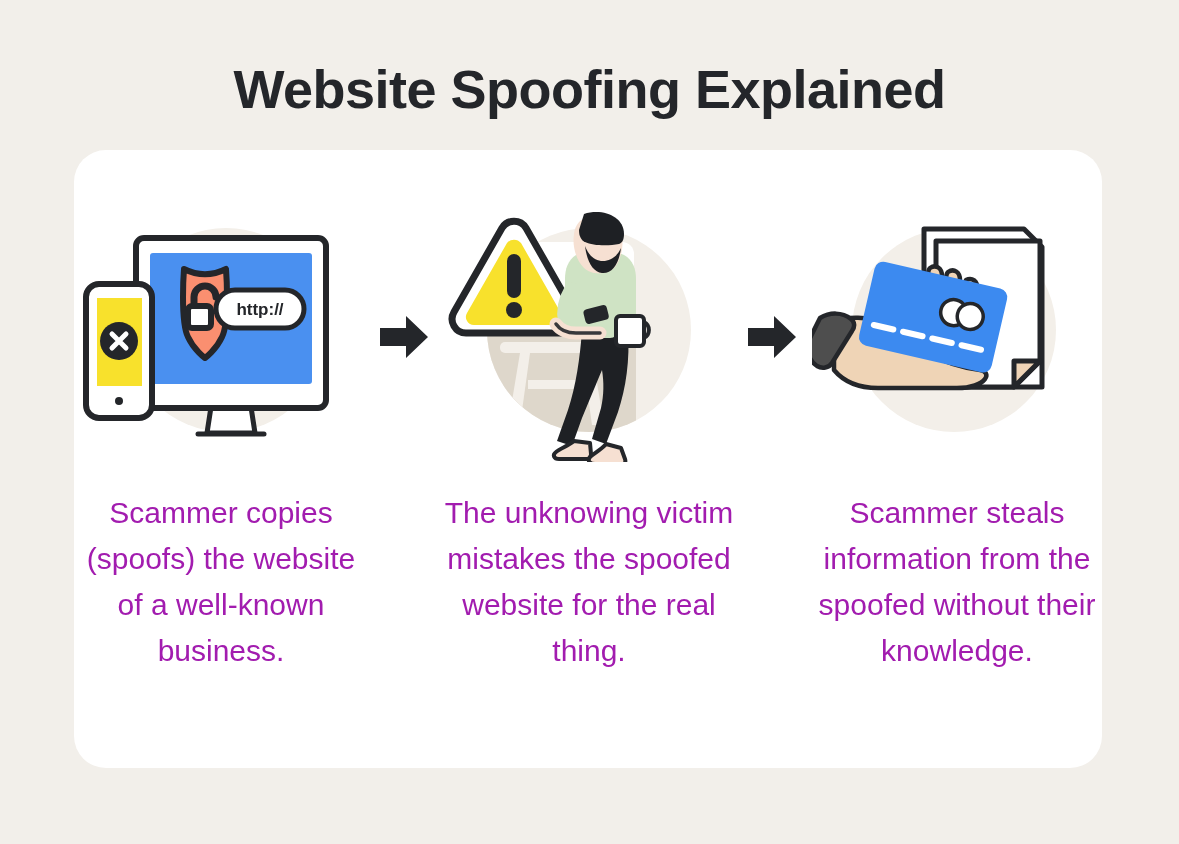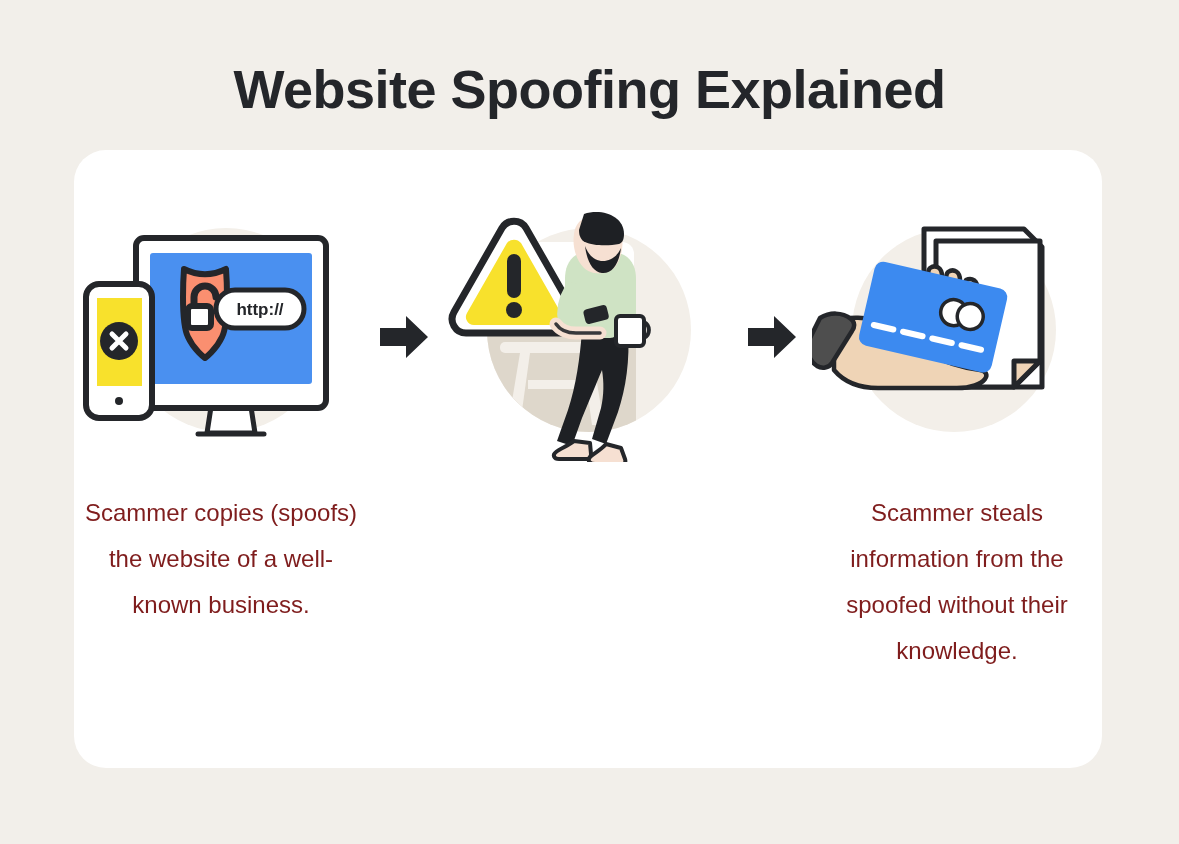--- a/index.html
+++ b/index.html
@@ -60,23 +60,23 @@
   .art {
     position: relative;
     width: 290px;
     height: 250px;
   }
   .art svg { display: block; }
   .caption {
     margin-top: 28px;
     width: 290px;
     text-align: center;
-    font-size: 24px;
+    font-size: 30px;
     line-height: 46px;
-    color: #7f1d1d;
+    color: #a21caf;
     font-weight: 400;
     font-family: "Liberation Sans", sans-serif;
   }
   .arrow {
     width: 76px;
     height: 250px;
     display: flex;
     align-items: center;
     justify-content: center;
     flex: none;
@@ -183,20 +183,21 @@
                 <rect x="172" y="104" width="28" height="30" rx="4" fill="#FFFFFF" stroke="#24262A" stroke-width="4"></rect>
                 <path d="M200 110 a9 9 0 0 1 0 16" fill="none" stroke="#24262A" stroke-width="4"></path>
               </g>
 
               <path d="M142 5 c16 -5 34 2 36 18 c2 14 -2 28 -9 34 c-7 6 -22 6 -29 -1 c-8 -8 -12 -22 -10 -34 c1 -9 6 -14 12 -17 z" fill="#F6E0D2"></path>
               <path d="M140 2 c18 -6 40 2 40 20 c0 6 -2 9 -5 10 c-10 2 -26 2 -34 -2 c-4 -2 -6 -6 -6 -12 z" fill="#1E2024"></path>
               <path d="M141 34 c2 16 8 26 17 27 c10 1 17 -9 19 -25 c-4 9 -11 13 -18 13 c-8 0 -14 -5 -18 -15 z" fill="#1E2024"></path>
             </g>
           </svg>
         </div>
+        <div class="caption">The unknowing victim mistakes the spoofed website for the real thing.</div>
       </div>
 
       <div class="arrow">
         <svg width="52" height="48" viewBox="0 0 52 48" xmlns="http://www.w3.org/2000/svg">
           <path d="M2 15 h26 V3 l22 21 l-22 21 V33 H2 z" fill="#24262A"></path>
         </svg>
       </div>
 
       <div class="step">
         <div class="art">

